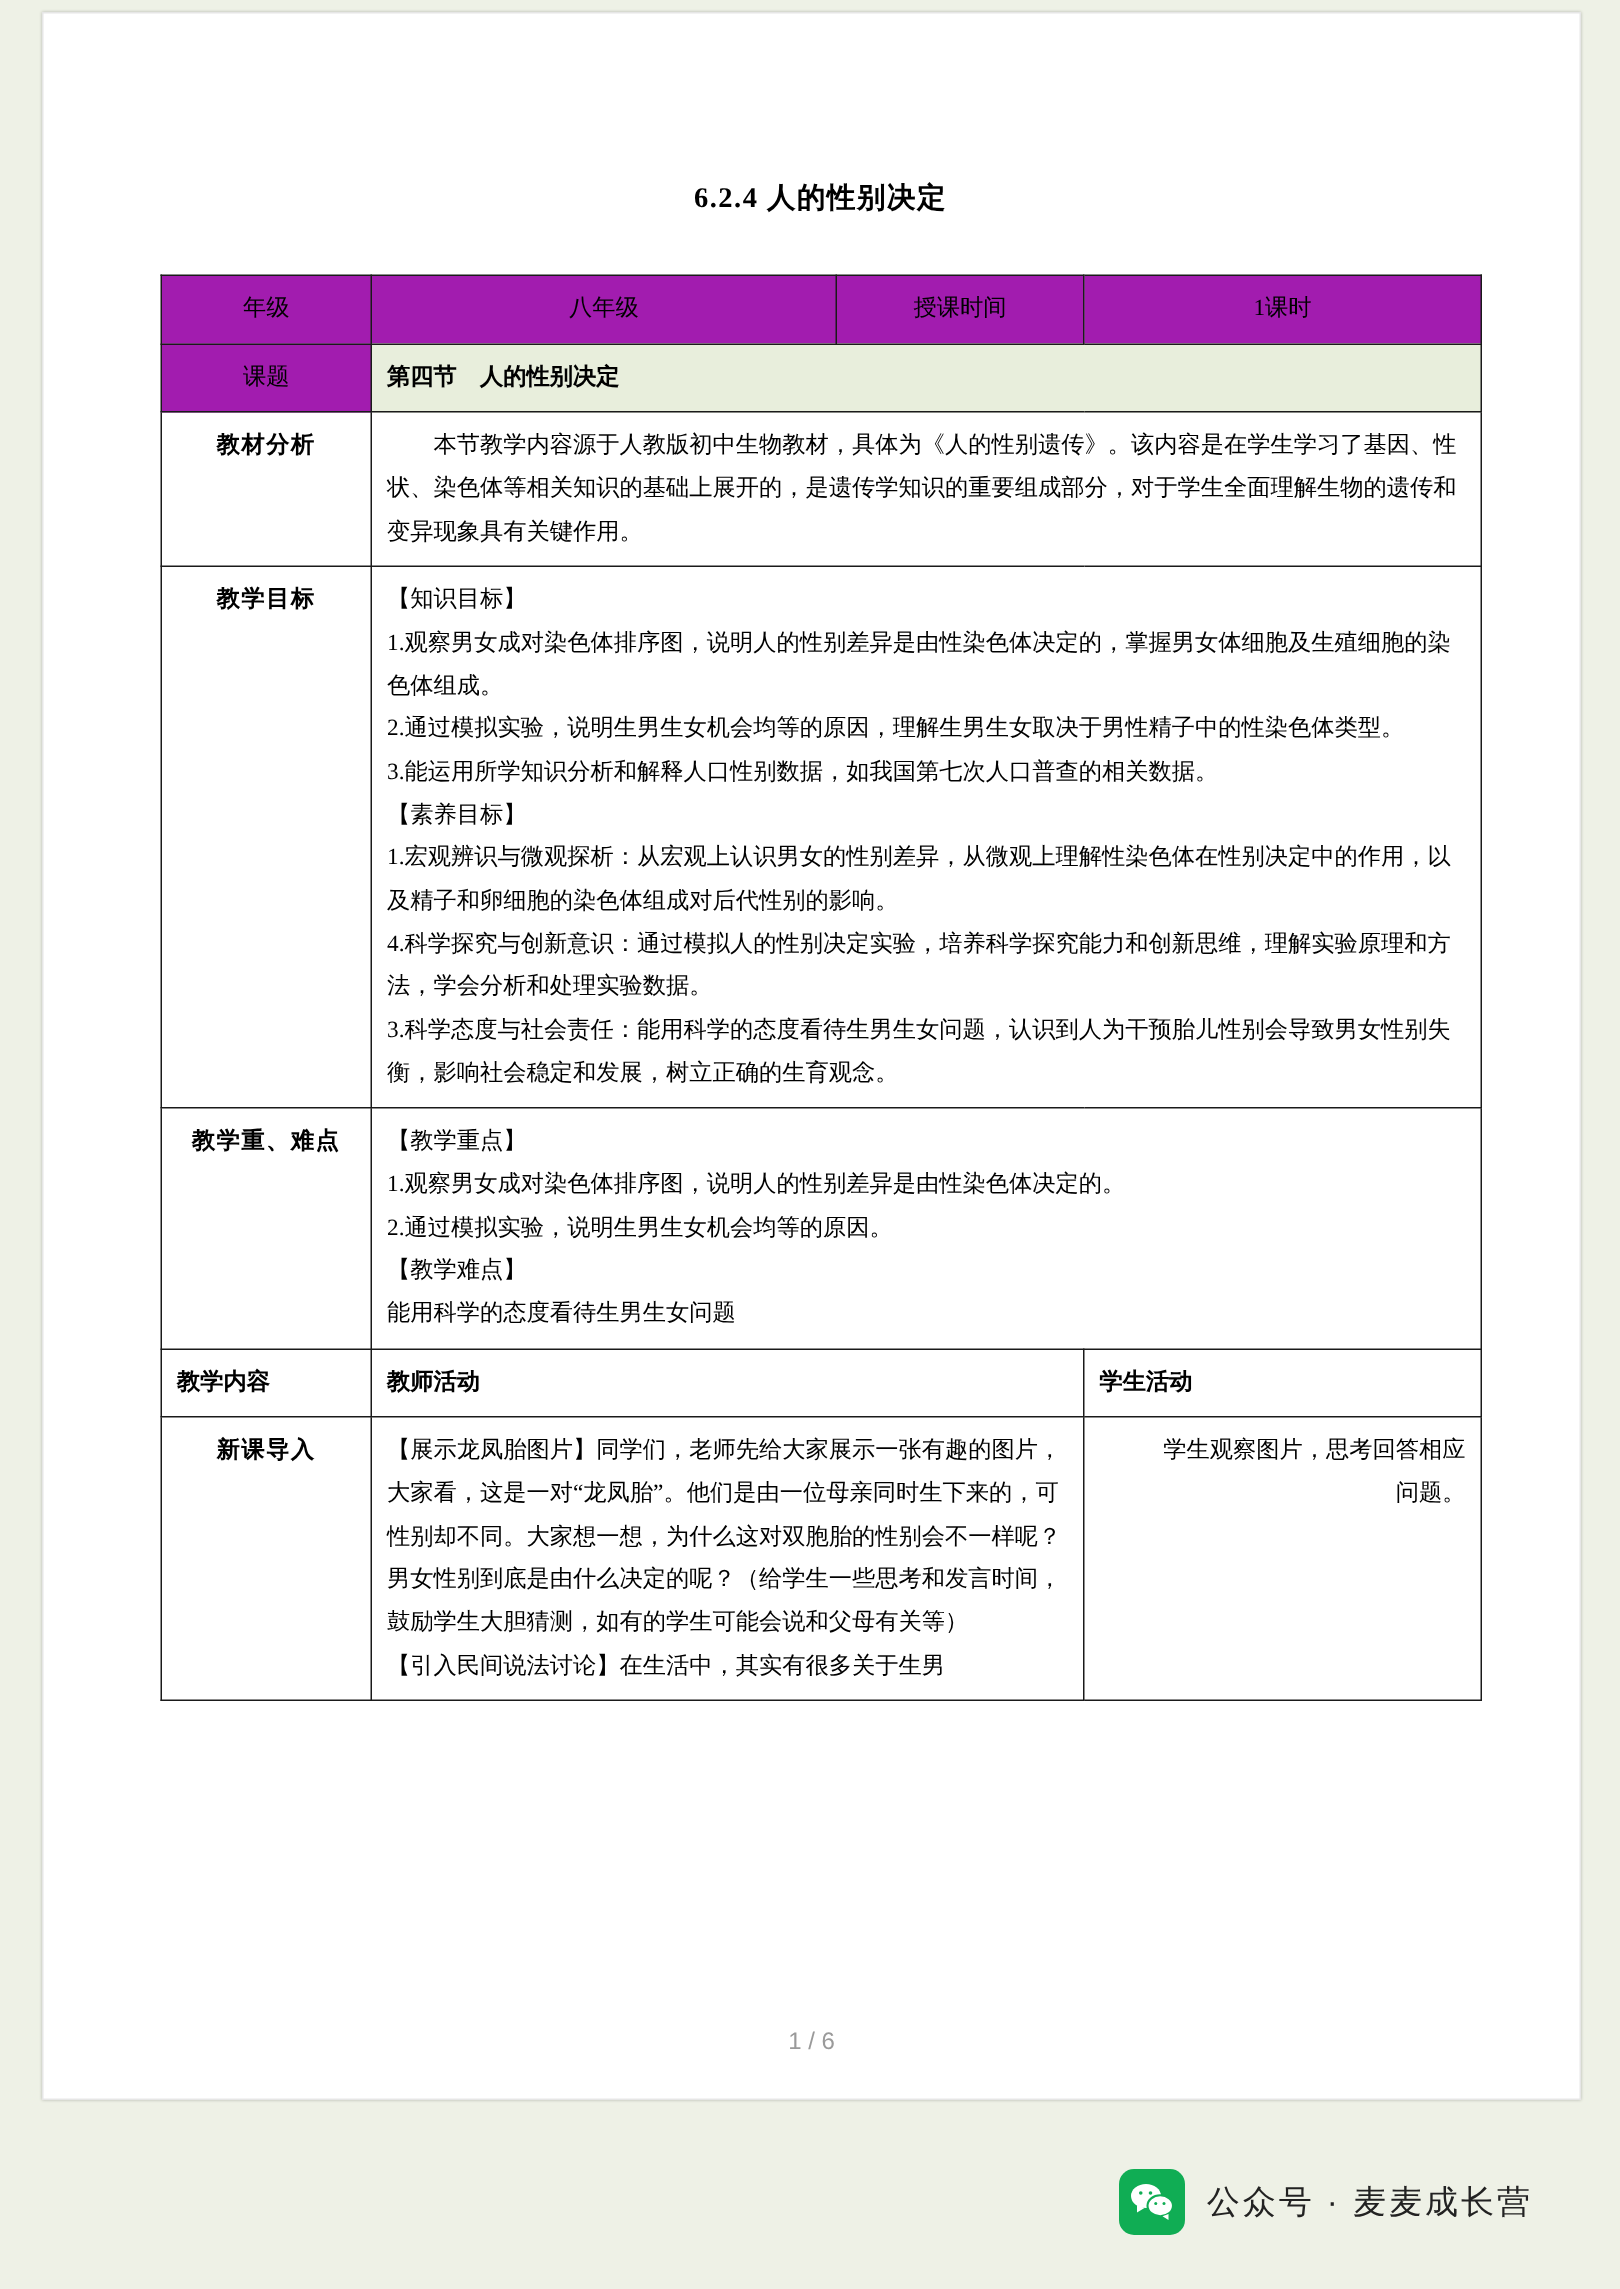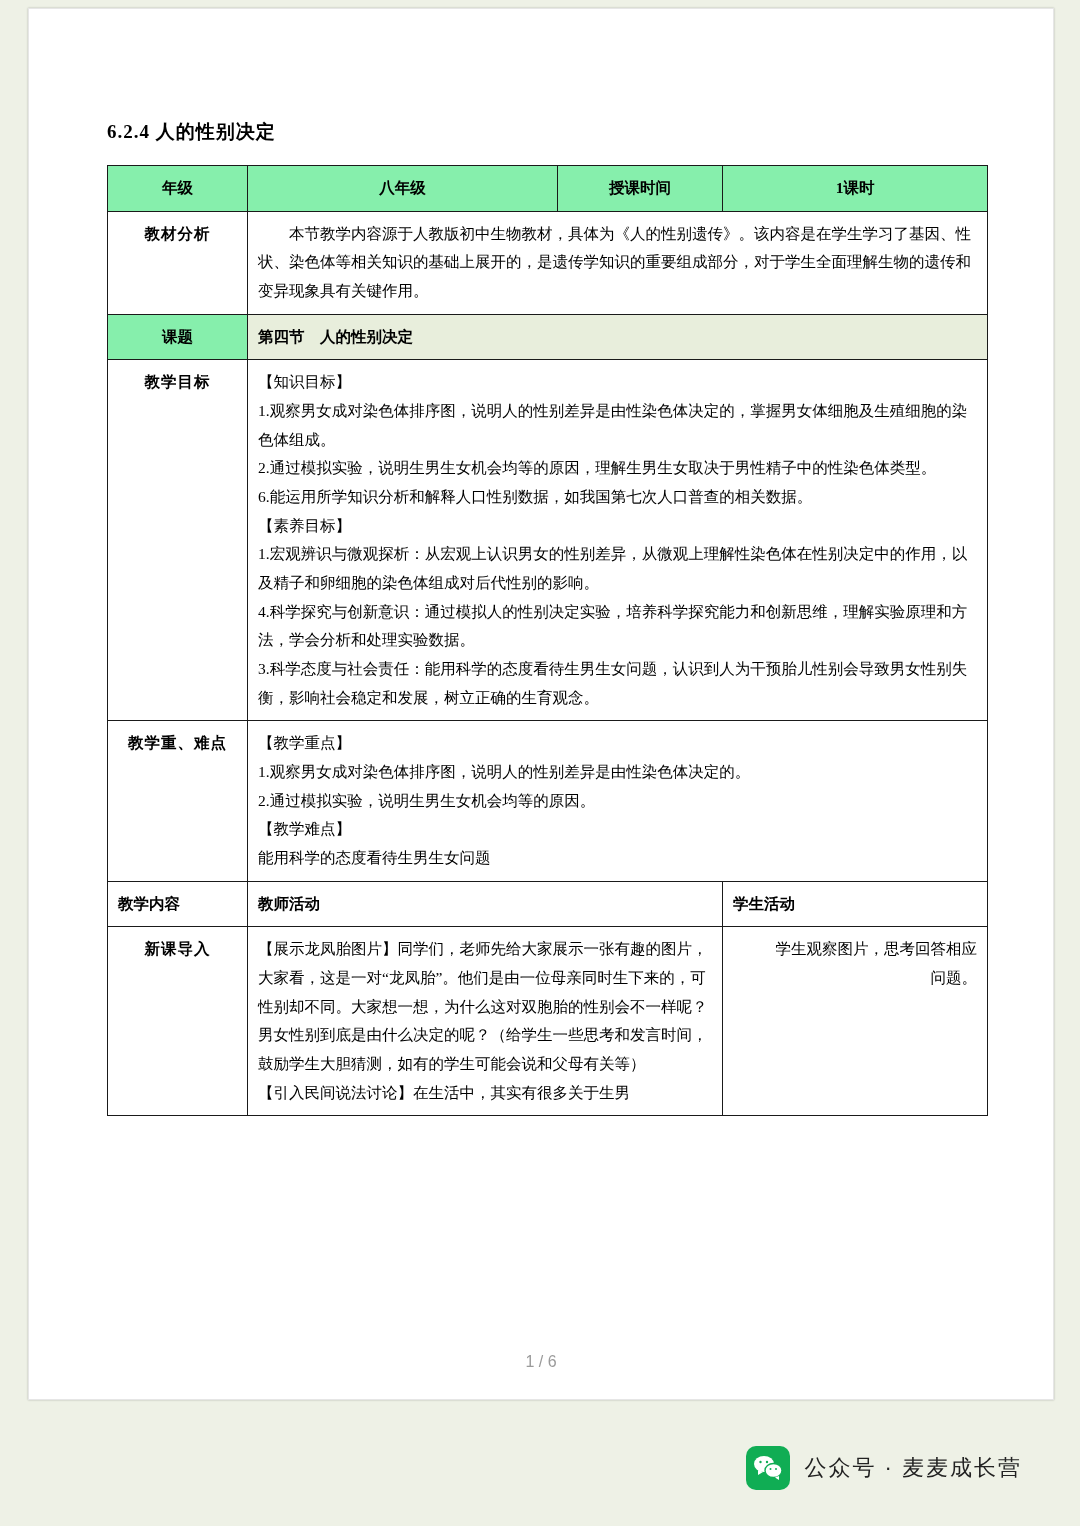--- a/index.html
+++ b/index.html
@@ -24,44 +24,45 @@
     box-shadow: 0 0 2px rgba(0,0,0,0.25);
     border: 1px solid #e6e6e6;
   }
   .page-inner {
     position: absolute;
     left: 78px;
     top: 110px;
     width: 880px;
   }
   .doc-title {
+    text-align: center;
     font-size: 19px;
     font-weight: bold;
     letter-spacing: 1px;
-    margin-bottom: 20px;
+    margin-bottom: 38px;
     color: #000;
   }
   table.lesson {
     border-collapse: collapse;
     width: 880px;
     table-layout: fixed;
   }
   table.lesson td {
     border: 1px solid #1a1a1a;
     vertical-align: top;
     padding: 8px 10px;
     font-size: 15.5px;
     line-height: 1.85;
     color: #000;
   }
   td.hdr-cell {
-    background: #86efac;
-    text-align: center;
-    vertical-align: middle;
-    font-weight: bold;
+    background: #a21caf;
+    text-align: center;
+    vertical-align: middle;
+    font-weight: normal;
     font-size: 16.5px;
     padding: 12px 10px;
   }
   td.hdr-cell-left {
     background: #e8eedc;
     vertical-align: middle;
     font-weight: bold;
     font-size: 16.5px;
     padding: 12px 10px;
   }
@@ -158,36 +159,36 @@
         <col style="width:265px">
       </colgroup>
       <tbody>
         <tr>
           <td class="hdr-cell">年级</td>
           <td class="hdr-cell">八年级</td>
           <td class="hdr-cell">授课时间</td>
           <td class="hdr-cell">1课时</td>
         </tr>
         <tr>
+          <td class="hdr-cell">课题</td>
+          <td class="hdr-cell-left" colspan="3">第四节　人的性别决定</td>
+        </tr>
+        <tr>
           <td class="label-cell">教材分析</td>
           <td class="body-cell" colspan="3">
             <p class="indent">本节教学内容源于人教版初中生物教材，具体为《人的性别遗传》。该内容是在学生学习了基因、性状、染色体等相关知识的基础上展开的，是遗传学知识的重要组成部分，对于学生全面理解生物的遗传和变异现象具有关键作用。</p>
           </td>
-        </tr>
-        <tr>
-          <td class="hdr-cell">课题</td>
-          <td class="hdr-cell-left" colspan="3">第四节　人的性别决定</td>
         </tr>
         <tr>
           <td class="label-cell">教学目标</td>
           <td class="body-cell" colspan="3">
             <p>【知识目标】</p>
             <p>1.观察男女成对染色体排序图，说明人的性别差异是由性染色体决定的，掌握男女体细胞及生殖细胞的染色体组成。</p>
             <p>2.通过模拟实验，说明生男生女机会均等的原因，理解生男生女取决于男性精子中的性染色体类型。</p>
-            <p>6.能运用所学知识分析和解释人口性别数据，如我国第七次人口普查的相关数据。</p>
+            <p>3.能运用所学知识分析和解释人口性别数据，如我国第七次人口普查的相关数据。</p>
             <p>【素养目标】</p>
             <p>1.宏观辨识与微观探析：从宏观上认识男女的性别差异，从微观上理解性染色体在性别决定中的作用，以及精子和卵细胞的染色体组成对后代性别的影响。</p>
             <p>4.科学探究与创新意识：通过模拟人的性别决定实验，培养科学探究能力和创新思维，理解实验原理和方法，学会分析和处理实验数据。</p>
             <p>3.科学态度与社会责任：能用科学的态度看待生男生女问题，认识到人为干预胎儿性别会导致男女性别失衡，影响社会稳定和发展，树立正确的生育观念。</p>
           </td>
         </tr>
         <tr>
           <td class="label-cell">教学重、难点</td>
           <td class="body-cell" colspan="3">
             <p>【教学重点】</p>

